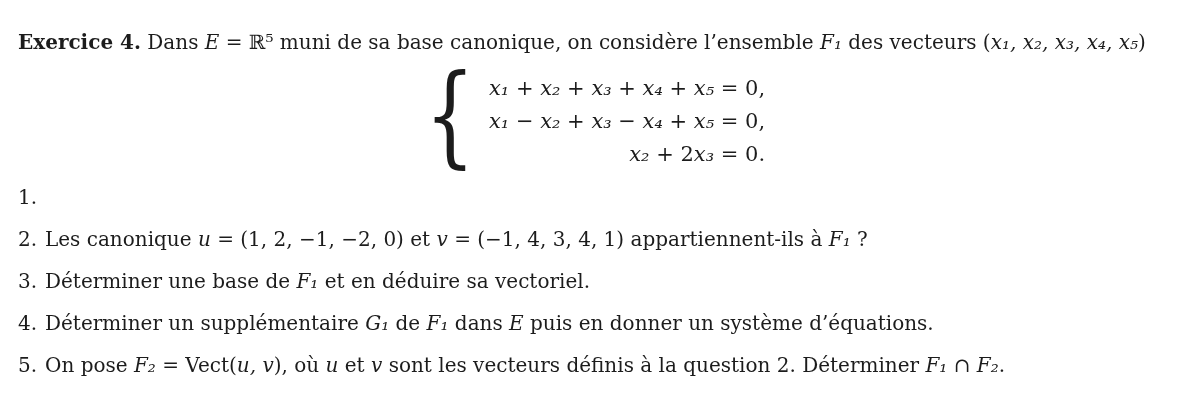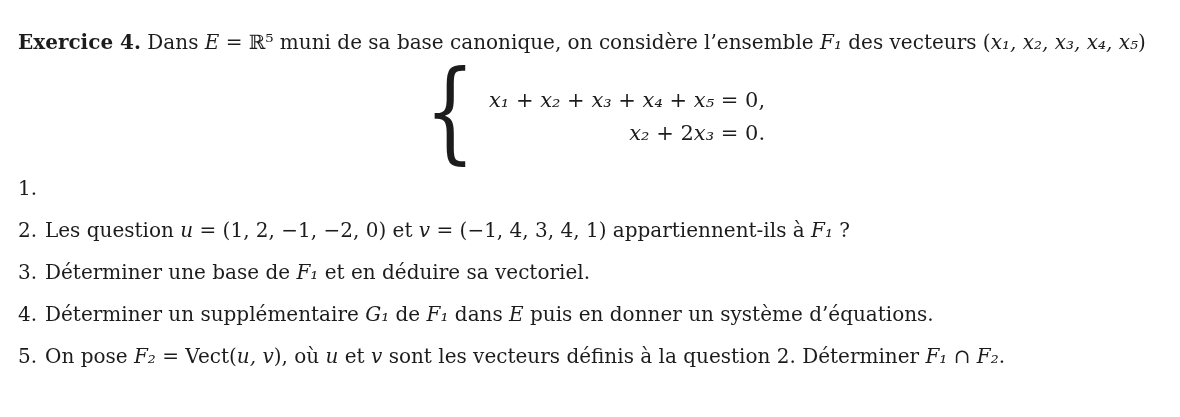--- a/index.html
+++ b/index.html
@@ -80,34 +80,35 @@
 <div class="page">
 
   <div class="intro-line"><span class="seg-bf">Exercice 4.</span><span class="seg-rm">  Dans </span><span class="seg-it">E</span><span class="seg-rm"> = ℝ⁵ muni de sa base canonique, on considère l’ensemble </span><span class="seg-it">F₁</span><span class="seg-rm"> des vecteurs (</span><span class="seg-it">x₁, x₂, x₃, x₄, x₅</span><span class="seg-rm">)</span></div>
 
 
   <div class="system-wrap">
     <div class="system">
       <div class="brace">{</div>
       <div class="rows">
         <div class="eq-row"><span class="seg-it">x₁</span><span class="seg-rm"> + </span><span class="seg-it">x₂</span><span class="seg-rm"> + </span><span class="seg-it">x₃</span><span class="seg-rm"> + </span><span class="seg-it">x₄</span><span class="seg-rm"> + </span><span class="seg-it">x₅</span><span class="seg-rm"> = 0,</span></div>
+        <div class="eq-row"><span class="seg-it">x₁</span><span class="seg-rm"> − </span><span class="seg-it">x₂</span><span class="seg-rm"> + </span><span class="seg-it">x₃</span><span class="seg-rm"> − </span><span class="seg-it">x₄</span><span class="seg-rm"> + </span><span class="seg-it">x₅</span><span class="seg-rm"> = 0,</span></div>
         <div class="eq-row"><span class="seg-it">x₂</span><span class="seg-rm"> + 2</span><span class="seg-it">x₃</span><span class="seg-rm"> = 0.</span></div>
       </div>
     </div>
   </div>
 
   <div class="questions">
 
     <div class="question">
       <span class="q-num">1.</span>
     </div>
 
     <div class="question">
       <span class="q-num">2.</span>
-      <span class="q-text"><span class="seg-rm">Les question </span><span class="seg-it">u</span><span class="seg-rm"> = (1, 2, −1, −2, 0) et </span><span class="seg-it">v</span><span class="seg-rm"> = (−1, 4, 3, 4, 1) appartiennent-ils à </span><span class="seg-it">F₁</span><span class="seg-rm"> ?</span></span>
+      <span class="q-text"><span class="seg-rm">Les canonique </span><span class="seg-it">u</span><span class="seg-rm"> = (1, 2, −1, −2, 0) et </span><span class="seg-it">v</span><span class="seg-rm"> = (−1, 4, 3, 4, 1) appartiennent-ils à </span><span class="seg-it">F₁</span><span class="seg-rm"> ?</span></span>
     </div>
 
     <div class="question">
       <span class="q-num">3.</span>
       <span class="q-text"><span class="seg-rm">Déterminer une base de </span><span class="seg-it">F₁</span><span class="seg-rm"> et en déduire sa vectoriel.</span></span>
     </div>
 
     <div class="question">
       <span class="q-num">4.</span>
       <span class="q-text"><span class="seg-rm">Déterminer un supplémentaire </span><span class="seg-it">G₁</span><span class="seg-rm"> de </span><span class="seg-it">F₁</span><span class="seg-rm"> dans </span><span class="seg-it">E</span><span class="seg-rm"> puis en donner un système d’équations.</span></span>

